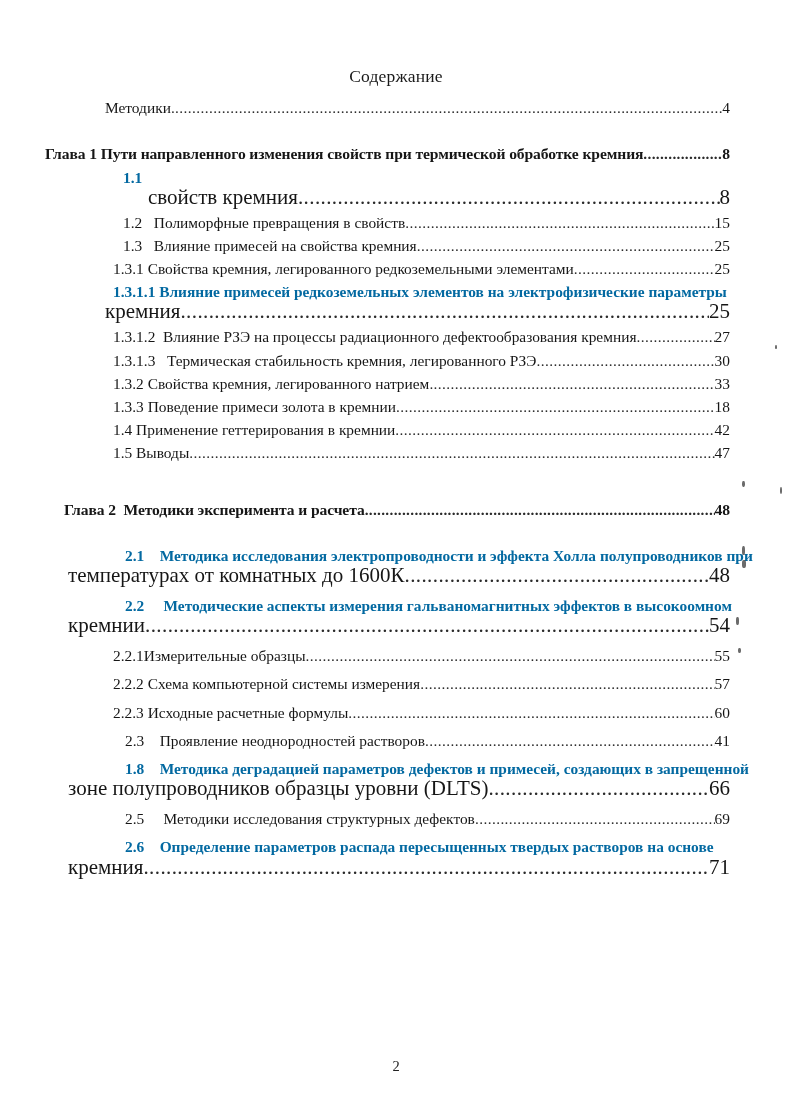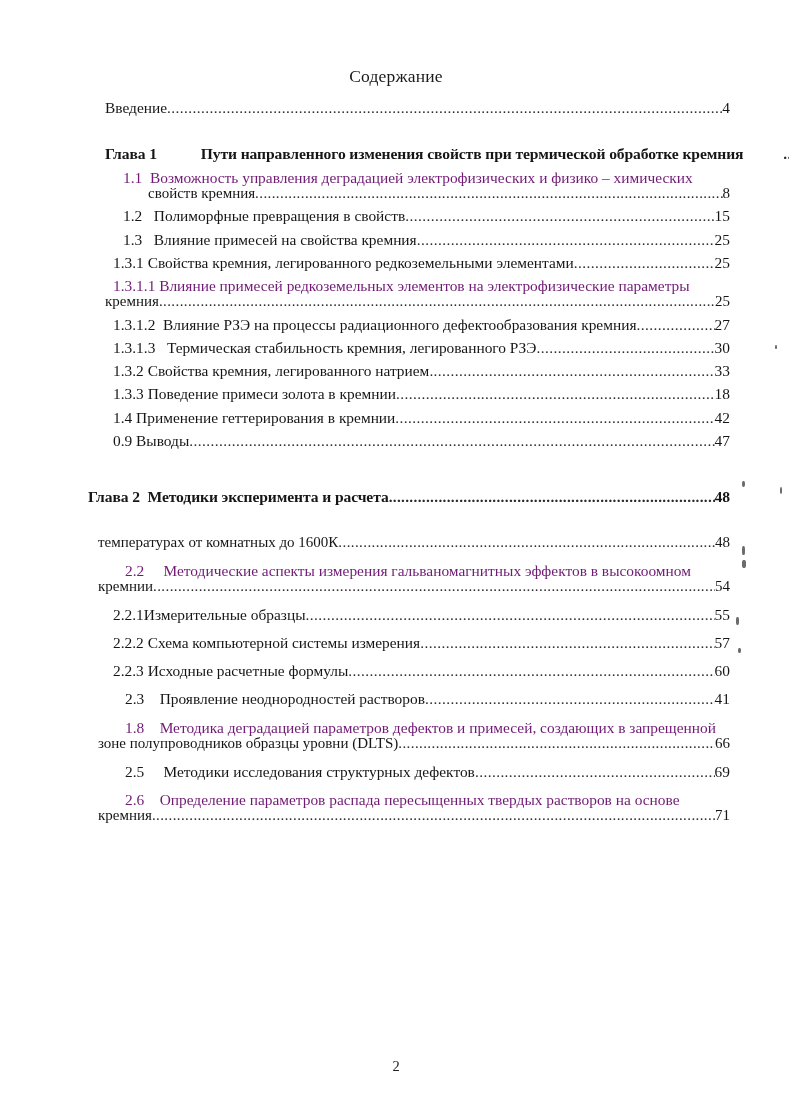--- a/index.html
+++ b/index.html
@@ -68,21 +68,21 @@
   .row .pg {
     flex: 0 0 auto;
     white-space: pre;
     text-align: right;
   }
 
   
   .cont {
     display: flex;
     align-items: flex-end;
-    font-size: 15px;
+    font-size: 21px;
     line-height: 1.05;
     color: #161616;
     padding-right: 62px;
   }
   .cont .txt { flex: 0 1 auto; white-space: pre; }
   .cont .leader {
     flex: 1 1 auto;
     min-width: 6px;
     overflow: hidden;
     white-space: nowrap;
@@ -93,42 +93,43 @@
     content: "........................................................................................................................................................";
   }
   .cont .pg { flex: 0 0 auto; white-space: pre; }
 
   
   .headline {
     display: flex;
     align-items: flex-end;
     font-size: 15.4px;
     line-height: 1.05;
-    color: #701a75;
+    color: #0369a1;
     padding-right: 48px;
+    font-weight: bold;
   }
   .headline .num { flex: 0 0 auto; white-space: pre; }
   .headline .txt { flex: 0 1 auto; white-space: pre; }
 
   .chapter {
     font-weight: bold;
     font-size: 15.6px;
     letter-spacing: -0.1px;
   }
   .chapter .leader { letter-spacing: 0.3px; font-weight: bold; }
 
   
-  .ind-0  { padding-left: 105px; gap: 40px; }
-  .ind-ch2{ padding-left: 88px;  }
+  .ind-0  { padding-left: 45px; }
+  .ind-ch2{ padding-left: 64px;  }
   .ind-a  { padding-left: 123px; }
   .ind-b  { padding-left: 113px; }
   .ind-c  { padding-left: 125px; }
   .ind-wrap1 { padding-left: 148px; }
   .ind-wrap2 { padding-left: 105px; }
-  .ind-wrap3 { padding-left: 98px; align-items: flex-end; }
+  .ind-wrap3 { padding-left: 68px; align-items: flex-end; }
 
   .gap-xs { height: 7px; }
   .gap-s  { height: 12px; }
   .gap-l  { height: 30px; }
   .gap-xl { height: 40px; }
 
   .page-number {
     position: absolute;
     bottom: 44px;
     left: 0;
@@ -148,35 +149,34 @@
 </style>
 </head>
 <body>
 
 <div class="page">
 
   <div class="toc-title">Содержание</div>
 
   <div class="toc-body">
       <div class="row ind-wrap2">
-        <span class="txt">Введение</span>
+        <span class="txt">Методики</span>
         <span class="leader"></span>
         <span class="pg">4</span>
       </div>
       <div class="gap-l"></div>
       <div class="row ind-0 chapter">
         <span class="num">Глава 1 </span>
         <span class="txt">Пути направленного изменения свойств при термической обработке кремния</span>
         <span class="leader"></span>
         <span class="pg">8</span>
       </div>
       <div class="gap-xs"></div>
       <div class="headline ind-a">
         <span class="num">1.1  </span>
-        <span class="txt">Возможность управления деградацией электрофизических и физико – химических</span>
       </div>
       <div class="cont ind-wrap1">
         <span class="txt">свойств кремния</span>
         <span class="leader"></span>
         <span class="pg">8</span>
       </div>
       <div class="gap-xs"></div>
       <div class="row ind-a">
         <span class="num">1.2   </span>
         <span class="txt">Полиморфные превращения в свойств</span>
@@ -237,33 +237,37 @@
       </div>
       <div class="gap-xs"></div>
       <div class="row ind-b">
         <span class="num">1.4 </span>
         <span class="txt">Применение геттерирования в кремнии</span>
         <span class="leader"></span>
         <span class="pg">42</span>
       </div>
       <div class="gap-xs"></div>
       <div class="row ind-b">
-        <span class="num">0.9 </span>
+        <span class="num">1.5 </span>
         <span class="txt">Выводы</span>
         <span class="leader"></span>
         <span class="pg">47</span>
       </div>
       <div class="gap-xl"></div>
       <div class="row ind-ch2 chapter">
         <span class="num">Глава 2  </span>
         <span class="txt">Методики эксперимента и расчета</span>
         <span class="leader"></span>
         <span class="pg">48</span>
       </div>
       <div class="gap-l"></div>
+      <div class="headline ind-c">
+        <span class="num">2.1    </span>
+        <span class="txt">Методика исследования электропроводности и эффекта Холла полупроводников при</span>
+      </div>
       <div class="cont ind-wrap3">
         <span class="txt">температурах от комнатных до 1600К</span>
         <span class="leader"></span>
         <span class="pg">48</span>
       </div>
       <div class="gap-s"></div>
       <div class="headline ind-c">
         <span class="num">2.2     </span>
         <span class="txt">Методические аспекты измерения гальваномагнитных эффектов в высокоомном</span>
       </div>

